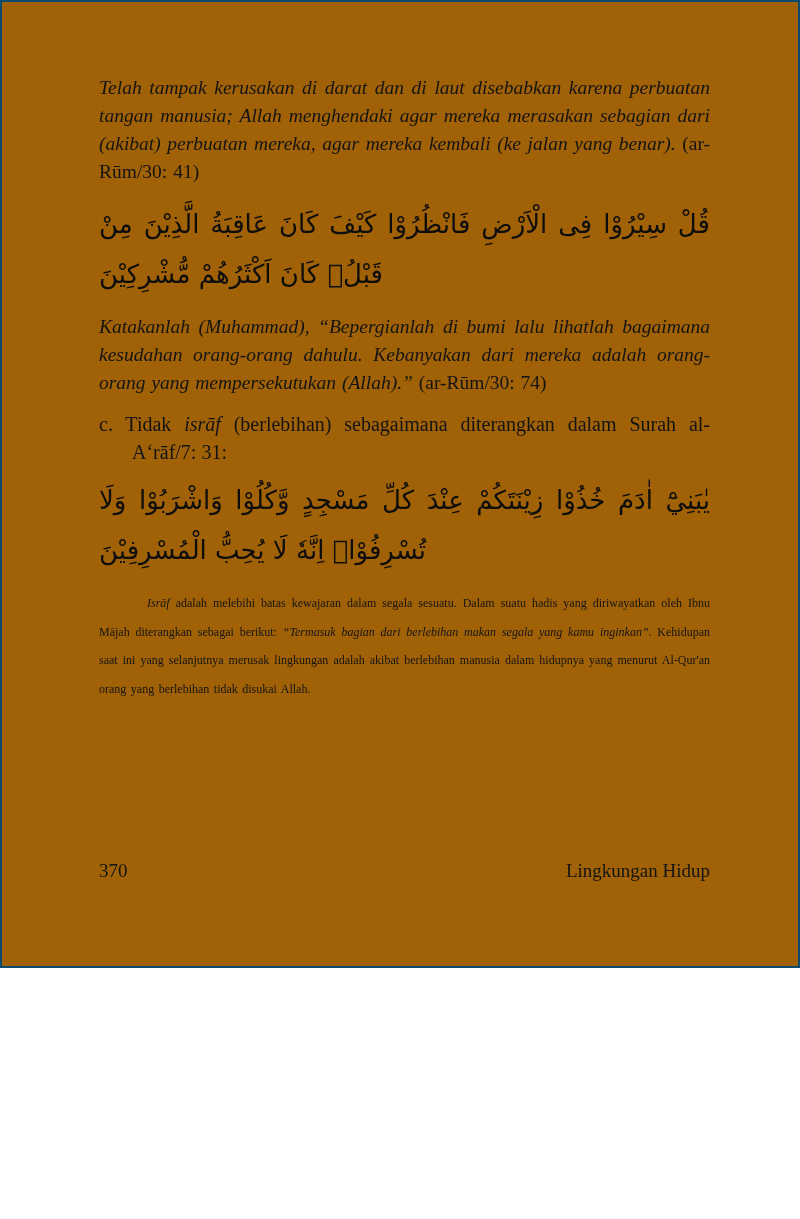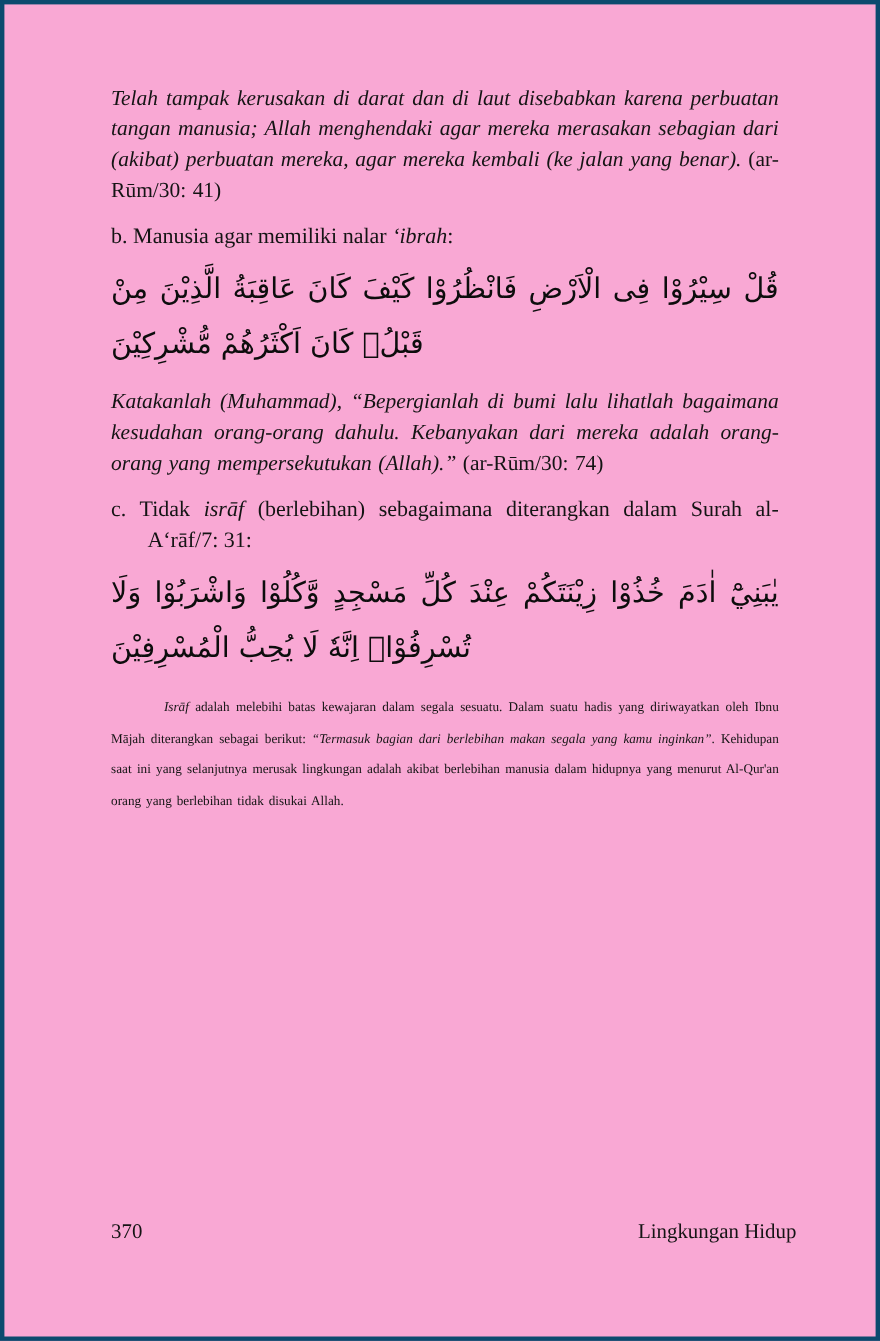--- a/index.html
+++ b/index.html
@@ -3,24 +3,24 @@
 <meta charset="utf-8">
 <style>
   html, body {
     margin: 0;
     padding: 0;
     background: #ffffff;
   }
   .page {
     position: relative;
     width: 800px;
-    height: 1219px;
+    height: 968px;
     box-sizing: border-box;
-    background: #f9a8d4;
-    border: 4px solid #0c4a6e;
+    background: #a16207;
+    border: 2px solid #0c4a6e;
     font-family: "Liberation Serif", "DejaVu Serif", serif;
     color: #141414;
     overflow: hidden;
   }
   .content {
     box-sizing: border-box;
     padding: 72px 88px 0 97px;
   }
   p { margin: 0; }
 
@@ -66,39 +66,38 @@
     line-height: 28.5px;
     text-align: justify;
     text-indent: 48px;
     margin-top: 6px;
     word-spacing: 1.5px;
   }
 
   .footer {
     position: absolute;
     left: 97px;
-    right: 72px;
+    right: 88px;
     bottom: 84px;
     display: flex;
     justify-content: space-between;
     align-items: flex-start;
     font-size: 19px;
   }
   .footer .running-title {
   }
 </style>
 </head>
 <body>
 
 <div class="page">
   <div class="content">
 
     <p class="quote"><span class="it">Telah tampak kerusakan di darat dan di laut disebabkan karena perbuatan tangan manusia; Allah menghendaki agar mereka merasakan sebagian dari (akibat) perbuatan mereka, agar mereka kembali (ke jalan yang benar). </span><span class="ref">(ar-Rūm/30: 41)</span></p>
 
-    <p class="list-item"><span class="rm">b. Manusia agar memiliki nalar </span><span class="it">‘ibrah</span><span class="rm">:</span></p>
 
     <p class="arabic">قُلْ سِيْرُوْا فِى الْاَرْضِ فَانْظُرُوْا كَيْفَ كَانَ عَاقِبَةُ الَّذِيْنَ مِنْ قَبْلُۗ كَانَ اَكْثَرُهُمْ مُّشْرِكِيْنَ</p>
 
     <p class="quote"><span class="it">Katakanlah (Muhammad), “Bepergianlah di bumi lalu lihatlah bagaimana kesudahan orang-orang dahulu. Kebanyakan dari mereka adalah orang-orang yang mempersekutukan (Allah).” </span><span class="ref">(ar-Rūm/30: 74)</span></p>
 
     <p class="list-item hang"><span class="rm">c. Tidak </span><span class="it">isrāf</span><span class="rm"> (berlebihan) sebagaimana diterangkan dalam Surah al-A‘rāf/7: 31:</span></p>
 
     <p class="arabic">يٰبَنِيْٓ اٰدَمَ خُذُوْا زِيْنَتَكُمْ عِنْدَ كُلِّ مَسْجِدٍ وَّكُلُوْا وَاشْرَبُوْا وَلَا تُسْرِفُوْاۚ اِنَّهٗ لَا يُحِبُّ الْمُسْرِفِيْنَ</p>
 
 

